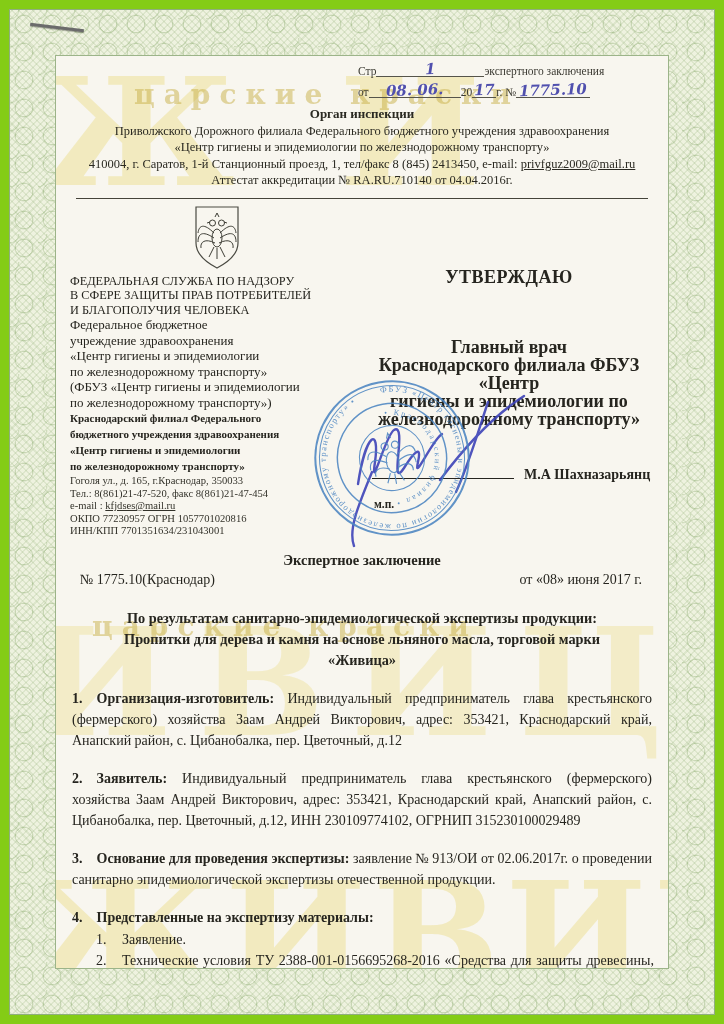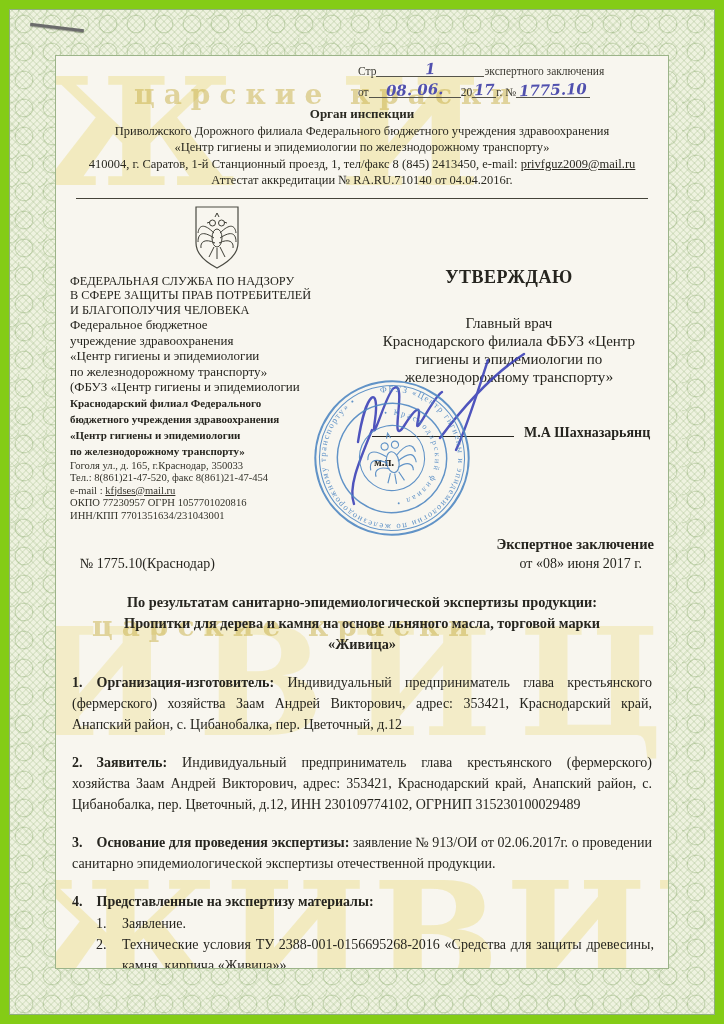--- a/index.html
+++ b/index.html
@@ -40,30 +40,30 @@
   
   .cols{display:flex;margin-top:6px;}
   .colL{width:304px;text-align:left;}
   .colR{width:300px;margin-left:auto;text-align:center;padding-top:62px;position:relative;}
   .emblem{margin:0 auto;display:block;}
   .svc{font-size:12.3px;line-height:14.5px;margin-top:3px;}
   .orgname{font-size:13px;line-height:15.5px;}
   .branch{font-weight:bold;font-size:11px;line-height:16px;}
   .contacts{font-size:10.6px;line-height:12.5px;margin-top:1px;color:#33322a;}
   .approve-t{font-weight:bold;font-size:18px;letter-spacing:.5px;}
-  .approve-l{font-weight:normal;font-size:15px;line-height:18px;}
+  .approve-l{font-weight:bold;font-size:18px;line-height:18px;margin-top:24px;}
   .sign-row{margin-top:34px;text-align:left;padding-left:8px;position:relative;height:34px;}
   .sign-line{display:inline-block;width:142px;border-bottom:1.6px solid #26251f;height:16px;}
   .signer{font-weight:bold;font-size:14px;margin-left:10px;}
   .mp{font-weight:bold;font-size:11.5px;text-align:left;padding-left:10px;margin-top:2px;}
   .stamp{position:absolute;left:252px;top:318px;width:168px;height:168px;z-index:3;opacity:.88;transform:rotate(-10deg);pointer-events:none;}
   .sig-svg{position:absolute;left:-36px;top:-74px;width:220px;height:160px;z-index:4;pointer-events:none;}
 
   
-  .concl-title{text-align:right;font-weight:bold;font-size:14.5px;margin-top:14px;}
+  .concl-title{text-align:center;font-weight:bold;font-size:14.5px;margin-top:14px;}
   .concl-row{display:flex;justify-content:space-between;font-size:14px;margin-top:3px;padding:0 12px 0 10px;}
   .subject{text-align:center;font-weight:bold;font-size:14.3px;line-height:21px;margin-top:20px;}
 
   
   .sec{font-size:14px;line-height:21px;text-align:justify;margin:17px 2px 0 2px;}
   .sec .num{font-weight:bold;margin-right:14px;}
   .sec .lead{font-weight:bold;}
   .mats{margin:2px 2px 0 2px;}
   .mats-list{margin:1px 0 0 26px;padding:0;list-style:none;}
   .mats-list li{display:flex;font-size:14px;line-height:21px;}
@@ -131,20 +131,21 @@
             <div>ФЕДЕРАЛЬНАЯ СЛУЖБА ПО НАДЗОРУ</div>
             <div>В СФЕРЕ ЗАЩИТЫ ПРАВ ПОТРЕБИТЕЛЕЙ</div>
             <div>И БЛАГОПОЛУЧИЯ ЧЕЛОВЕКА</div>
           </div>
           <div class="orgname">
             <div>Федеральное бюджетное</div>
             <div>учреждение здравоохранения</div>
             <div>«Центр гигиены и эпидемиологии</div>
             <div>по железнодорожному транспорту»</div>
             <div>(ФБУЗ «Центр гигиены и эпидемиологии</div>
+            <div>по железнодорожному транспорту»)</div>
           </div>
           <div class="branch">
             <div>Краснодарский филиал Федерального</div>
             <div>бюджетного учреждения здравоохранения</div>
             <div>«Центр гигиены и эпидемиологии</div>
             <div>по железнодорожному транспорту»</div>
           </div>
           <div class="contacts">
             <div>Гоголя ул., д. 165, г.Краснодар, 350033</div>
             <div>Тел.: 8(861)21-47-520, факс 8(861)21-47-454</div>

